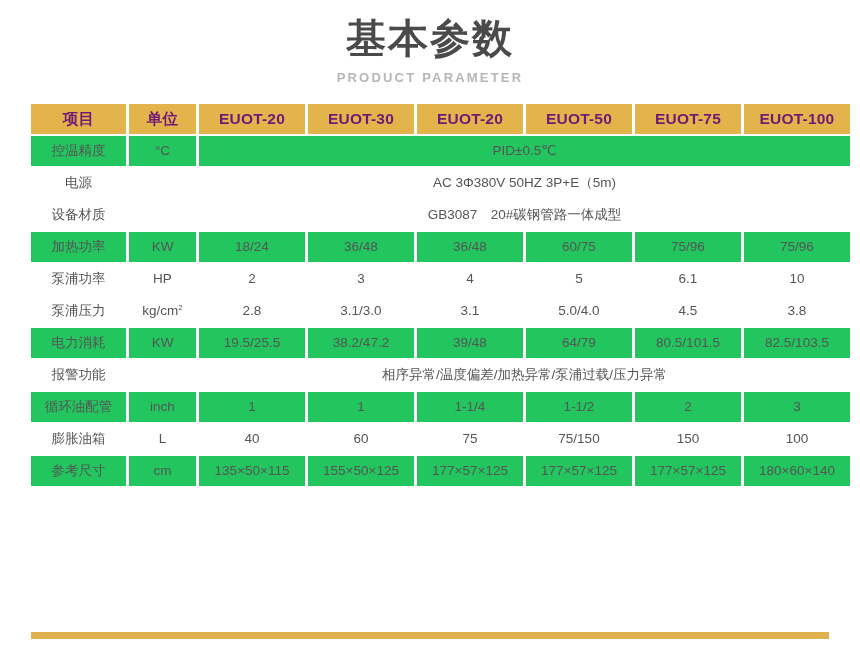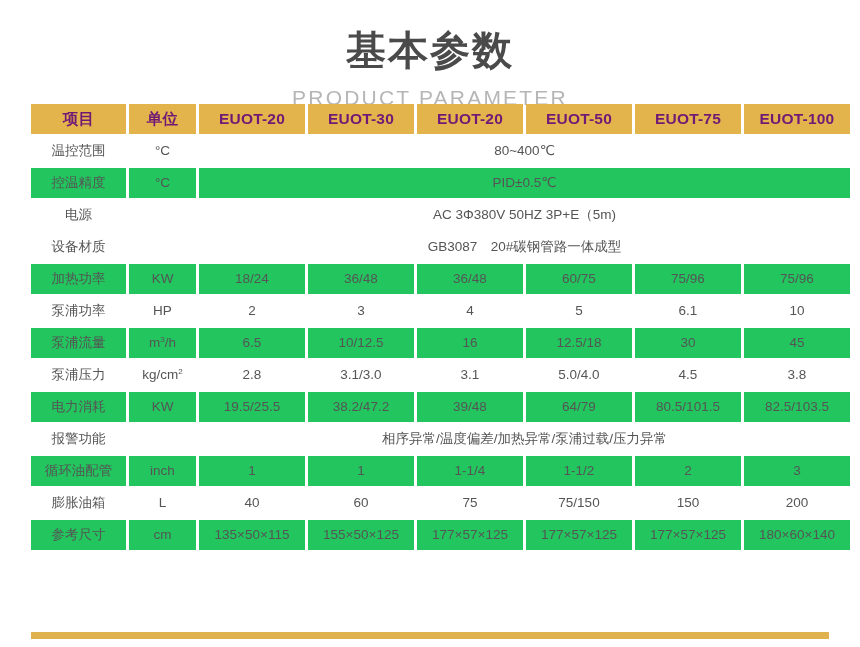--- a/index.html
+++ b/index.html
@@ -27,29 +27,29 @@
   .heading {
     text-align: center;
     padding-top: 14px;
   }
   .heading .main-title {
     font-size: 40px;
     font-weight: bold;
     color: #4a4a4a;
     letter-spacing: 2px;
     line-height: 48px;
-    margin: 12px;
+    margin: 0;
   }
   .heading .sub-title {
-    font-size: 21px;
+    font-size: 13px;
     color: #b6b6b6;
     letter-spacing: 2.2px;
     line-height: 24px;
     margin: 4px 0 8px 0;
-    font-weight: normal;
+    font-weight: bold;
   }
 
   
   .spec-table-wrap {
     position: absolute;
     left: 31px;
     top: 104px;
     width: 798px;
   }
   table.spec-table {
@@ -146,25 +146,20 @@
             <th>单位</th>
             <th>EUOT-20</th>
             <th>EUOT-30</th>
             <th>EUOT-20</th>
             <th>EUOT-50</th>
             <th>EUOT-75</th>
             <th>EUOT-100</th>
           </tr>
       </thead>
       <tbody id="table-body">
-          <tr class="row-plain">
-            <td class="label-cell">温控范围</td>
-            <td class="unit-cell">°C</td>
-            <td class="merged-cell" colspan="6">80~400℃</td>
-          </tr>
           <tr class="row-shaded">
             <td class="label-cell">控温精度</td>
             <td class="unit-cell">°C</td>
             <td class="merged-cell" colspan="6">PID±0.5℃</td>
           </tr>
           <tr class="row-plain">
             <td class="label-cell">电源</td>
             <td class="unit-cell empty"></td>
             <td class="merged-cell" colspan="6">AC 3Φ380V 50HZ  3P+E（5m)</td>
           </tr>
@@ -186,30 +181,20 @@
           <tr class="row-plain">
             <td class="label-cell">泵浦功率</td>
             <td class="unit-cell">HP</td>
             <td class="value-cell">2</td>
             <td class="value-cell">3</td>
             <td class="value-cell">4</td>
             <td class="value-cell">5</td>
             <td class="value-cell">6.1</td>
             <td class="value-cell">10</td>
           </tr>
-          <tr class="row-shaded">
-            <td class="label-cell">泵浦流量</td>
-            <td class="unit-cell">m<sup>3</sup>/h</td>
-            <td class="value-cell">6.5</td>
-            <td class="value-cell">10/12.5</td>
-            <td class="value-cell">16</td>
-            <td class="value-cell">12.5/18</td>
-            <td class="value-cell">30</td>
-            <td class="value-cell">45</td>
-          </tr>
           <tr class="row-plain">
             <td class="label-cell">泵浦压力</td>
             <td class="unit-cell">kg/cm<sup>2</sup></td>
             <td class="value-cell">2.8</td>
             <td class="value-cell">3.1/3.0</td>
             <td class="value-cell">3.1</td>
             <td class="value-cell">5.0/4.0</td>
             <td class="value-cell">4.5</td>
             <td class="value-cell">3.8</td>
           </tr>
@@ -239,21 +224,21 @@
             <td class="value-cell">3</td>
           </tr>
           <tr class="row-plain">
             <td class="label-cell">膨胀油箱</td>
             <td class="unit-cell">L</td>
             <td class="value-cell">40</td>
             <td class="value-cell">60</td>
             <td class="value-cell">75</td>
             <td class="value-cell">75/150</td>
             <td class="value-cell">150</td>
-            <td class="value-cell">200</td>
+            <td class="value-cell">100</td>
           </tr>
           <tr class="row-shaded">
             <td class="label-cell">参考尺寸</td>
             <td class="unit-cell">cm</td>
             <td class="value-cell">135×50×115</td>
             <td class="value-cell">155×50×125</td>
             <td class="value-cell">177×57×125</td>
             <td class="value-cell">177×57×125</td>
             <td class="value-cell">177×57×125</td>
             <td class="value-cell">180×60×140</td>

